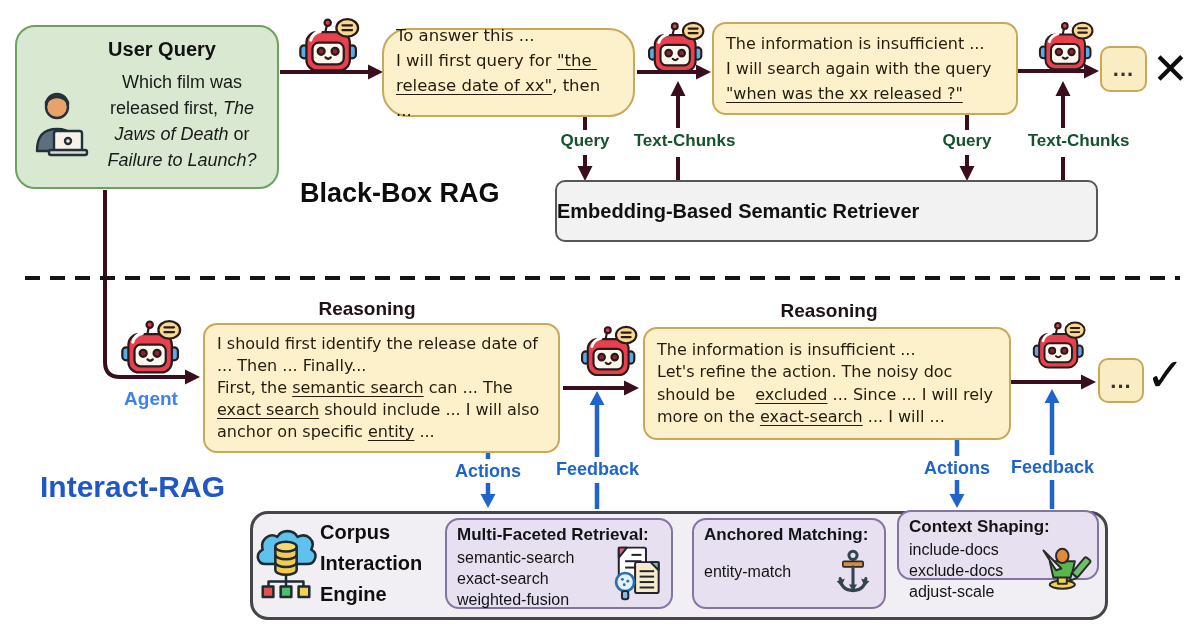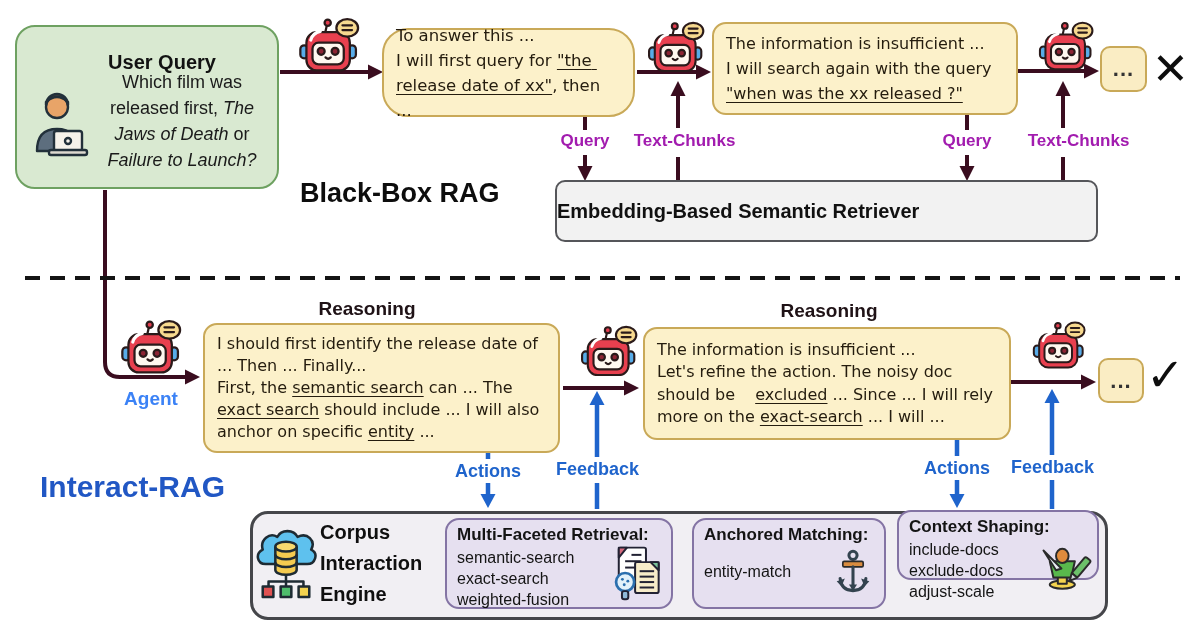--- a/index.html
+++ b/index.html
@@ -7,21 +7,21 @@
     position:relative;width:1200px;height:629px;background:#ffffff;
     font-family:"Liberation Sans","DejaVu Sans",sans-serif;overflow:hidden;
   }
   .stage svg.connectors{position:absolute;left:0;top:0;pointer-events:none;}
   .abs{position:absolute;}
   
   .green-box{
     left:15px;top:25px;width:264px;height:164px;background:#d9e9d1;
     border:2.5px solid #6ea161;border-radius:20px;box-sizing:border-box;
   }
-  .gb-title{text-align:center;margin-top:24px;margin-left:30px;font-size:20px;font-weight:bold;color:#121212;}
+  .gb-title{text-align:center;margin-top:11px;margin-left:30px;font-size:20px;font-weight:bold;color:#121212;}
   .gb-body{
     position:absolute;left:72px;top:42px;width:186px;text-align:center;
     font-size:18px;line-height:26px;color:#1a1a1a;
   }
   .person-icon{position:absolute;left:10px;top:62px;width:66px;height:74px;}
   .bubble{
     background:#fcf1ca;border:2.5px solid #c9a958;border-radius:14px;box-sizing:border-box;
     color:#241c0e;font-family:"DejaVu Sans",sans-serif;white-space:pre-wrap;
     display:flex;align-items:center;padding:6px 12px;
   }
@@ -41,21 +41,21 @@
   .mark{font-weight:bold;color:#0d0d0d;line-height:1;}
   .fail-mark{left:1152px;top:47px;font-size:44px;}
   .success-mark{left:1146px;top:352px;font-size:46px;}
   .retriever-box{
     left:555px;top:180px;width:543px;height:62px;background:#f2f2f2;
     border:2.5px solid #55565a;border-radius:10px;box-sizing:border-box;
     display:flex;align-items:center;justify-content:flex-start;
     font-size:20px;font-weight:bold;color:#111;
   }
   
-  .io-label{font-size:17px;font-weight:bold;color:#a21caf;text-align:center;}
+  .io-label{font-size:17px;font-weight:bold;color:#14532d;text-align:center;}
   .query1{left:545px;top:131px;width:80px;}
   .chunks1{left:622px;top:131px;width:125px;}
   .query2{left:927px;top:131px;width:80px;}
   .chunks2{left:1016px;top:131px;width:125px;}
   .blackbox-label{left:300px;top:178px;font-size:27px;font-weight:bold;color:#0d0d0d;}
   .interact-label{left:40px;top:470px;font-size:30px;font-weight:bold;color:#2157c4;}
   .agent-label{left:110px;top:388px;width:82px;text-align:center;font-size:19px;font-weight:bold;color:#3b82f6;}
   .reasoning-label{width:140px;text-align:center;font-size:19px;font-weight:bold;color:#1f1216;}
   .reasoning1{left:297px;top:298px;}
   .reasoning2{left:759px;top:300px;}

